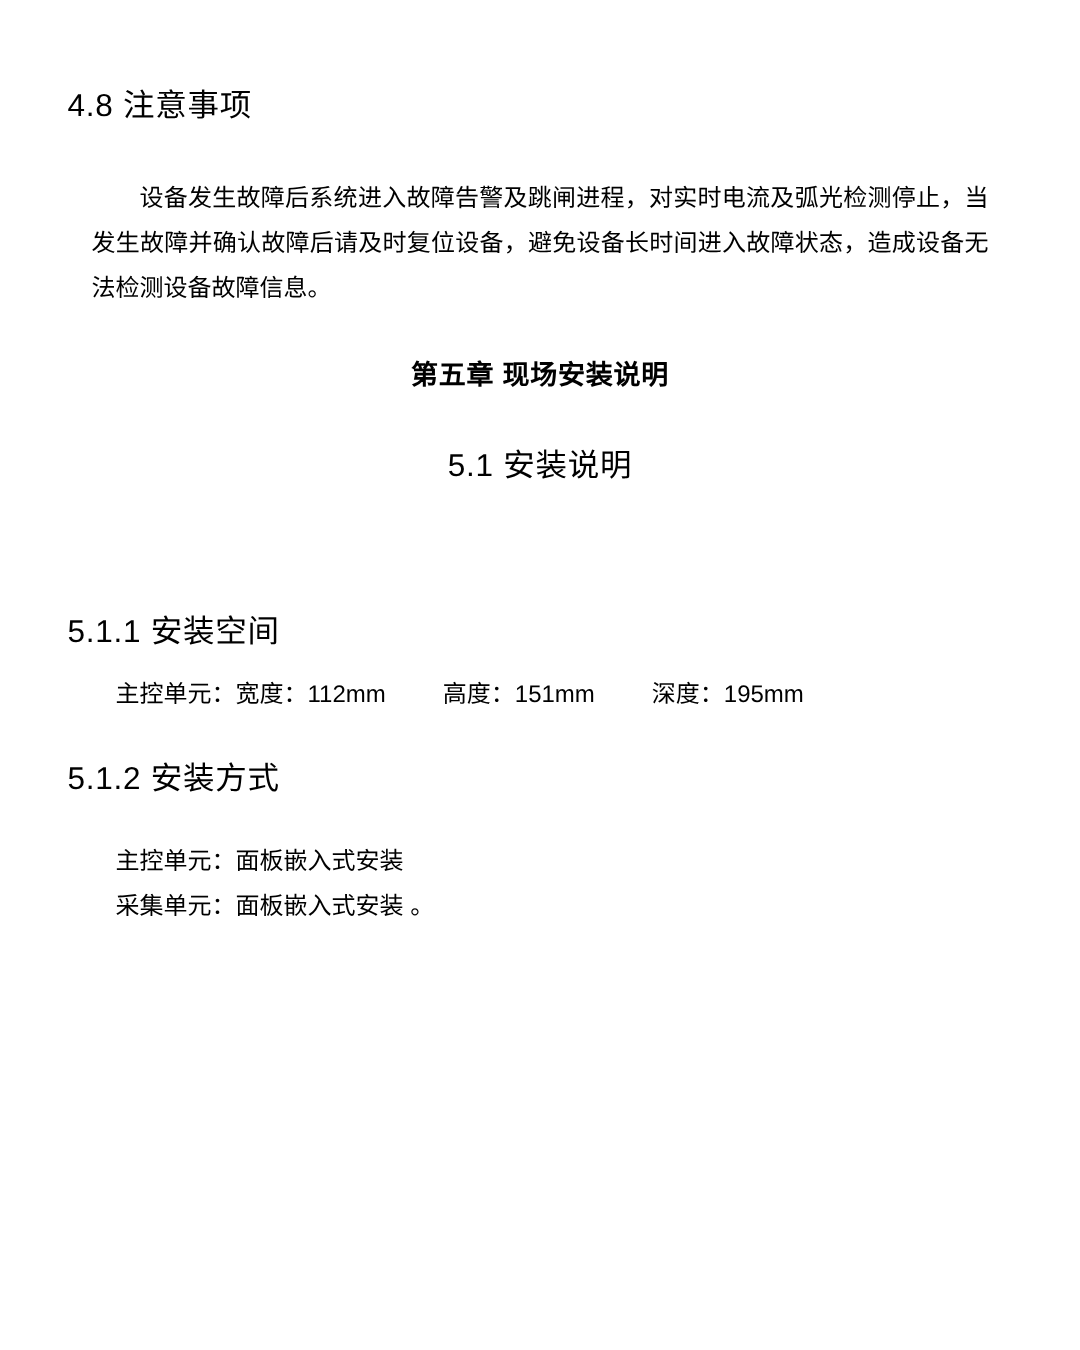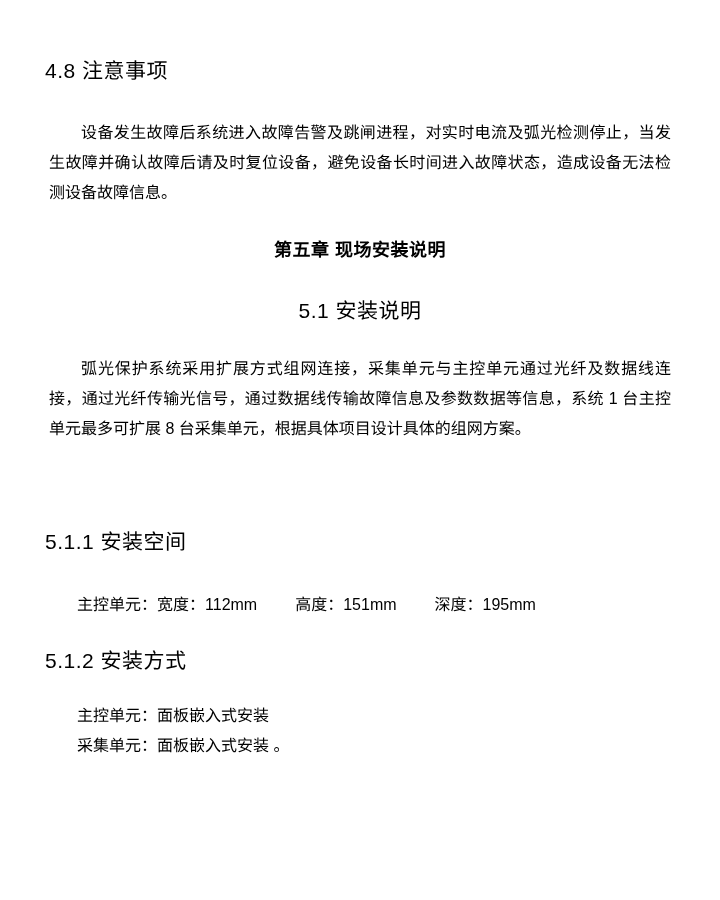--- a/index.html
+++ b/index.html
@@ -32,27 +32,27 @@
     text-align: center;
     margin: 28px 0 0 0;
     letter-spacing: 0.5px;
   }
   .body-para {
     font-size: 16px;
     line-height: 30px;
     text-align: justify;
     text-justify: inter-ideograph;
     text-indent: 2em;
-    margin: 4px;
+    margin: 16px;
   }
   .para-48 { margin-top: 34px; }
   .h-51 { margin-top: 34px; text-align: center; }
   .para-51 { margin-top: 30px; }
   .h-511 { margin-top: 85px; }
-  .spec-block { margin-top: 35px; }
+  .spec-block { margin-top: 14px; }
   .h-512 { margin-top: 28px; }
   .mount-block { margin-top: 27px; }
   .spec-row, .mount-row {
     font-size: 16px;
     line-height: 30px;
     padding-left: 2em;
     white-space: nowrap;
   }
   .spec-row .seg + .seg { margin-left: 38px; }
   .spec-row .seg:first-of-type { margin-left: 2px; }
@@ -63,21 +63,20 @@
 <div class="page">
 
   <h2 class="h-section">4.8 注意事项</h2>
 
   <p class="body-para para-48">设备发生故障后系统进入故障告警及跳闸进程，对实时电流及弧光检测停止，当发生故障并确认故障后请及时复位设备，避免设备长时间进入故障状态，造成设备无法检测设备故障信息。</p>
 
   <h1 class="h-chapter">第五章 现场安装说明</h1>
 
   <h2 class="h-section h-51">5.1 安装说明</h2>
 
-  <p class="body-para para-51">弧光保护系统采用扩展方式组网连接，采集单元与主控单元通过光纤及数据线连接，通过光纤传输光信号，通过数据线传输故障信息及参数数据等信息，系统 1 台主控单元最多可扩展 8 台采集单元，根据具体项目设计具体的组网方案。</p>
 
   <h2 class="h-section h-511">5.1.1 安装空间</h2>
 
   <div class="spec-block">
     <div class="spec-row">
       <span class="lbl">主控单元：</span><span class="seg">宽度：112mm</span><span class="seg">高度：151mm</span><span class="seg">深度：195mm</span>
     </div>
   </div>
 
   <h2 class="h-section h-512">5.1.2 安装方式</h2>

